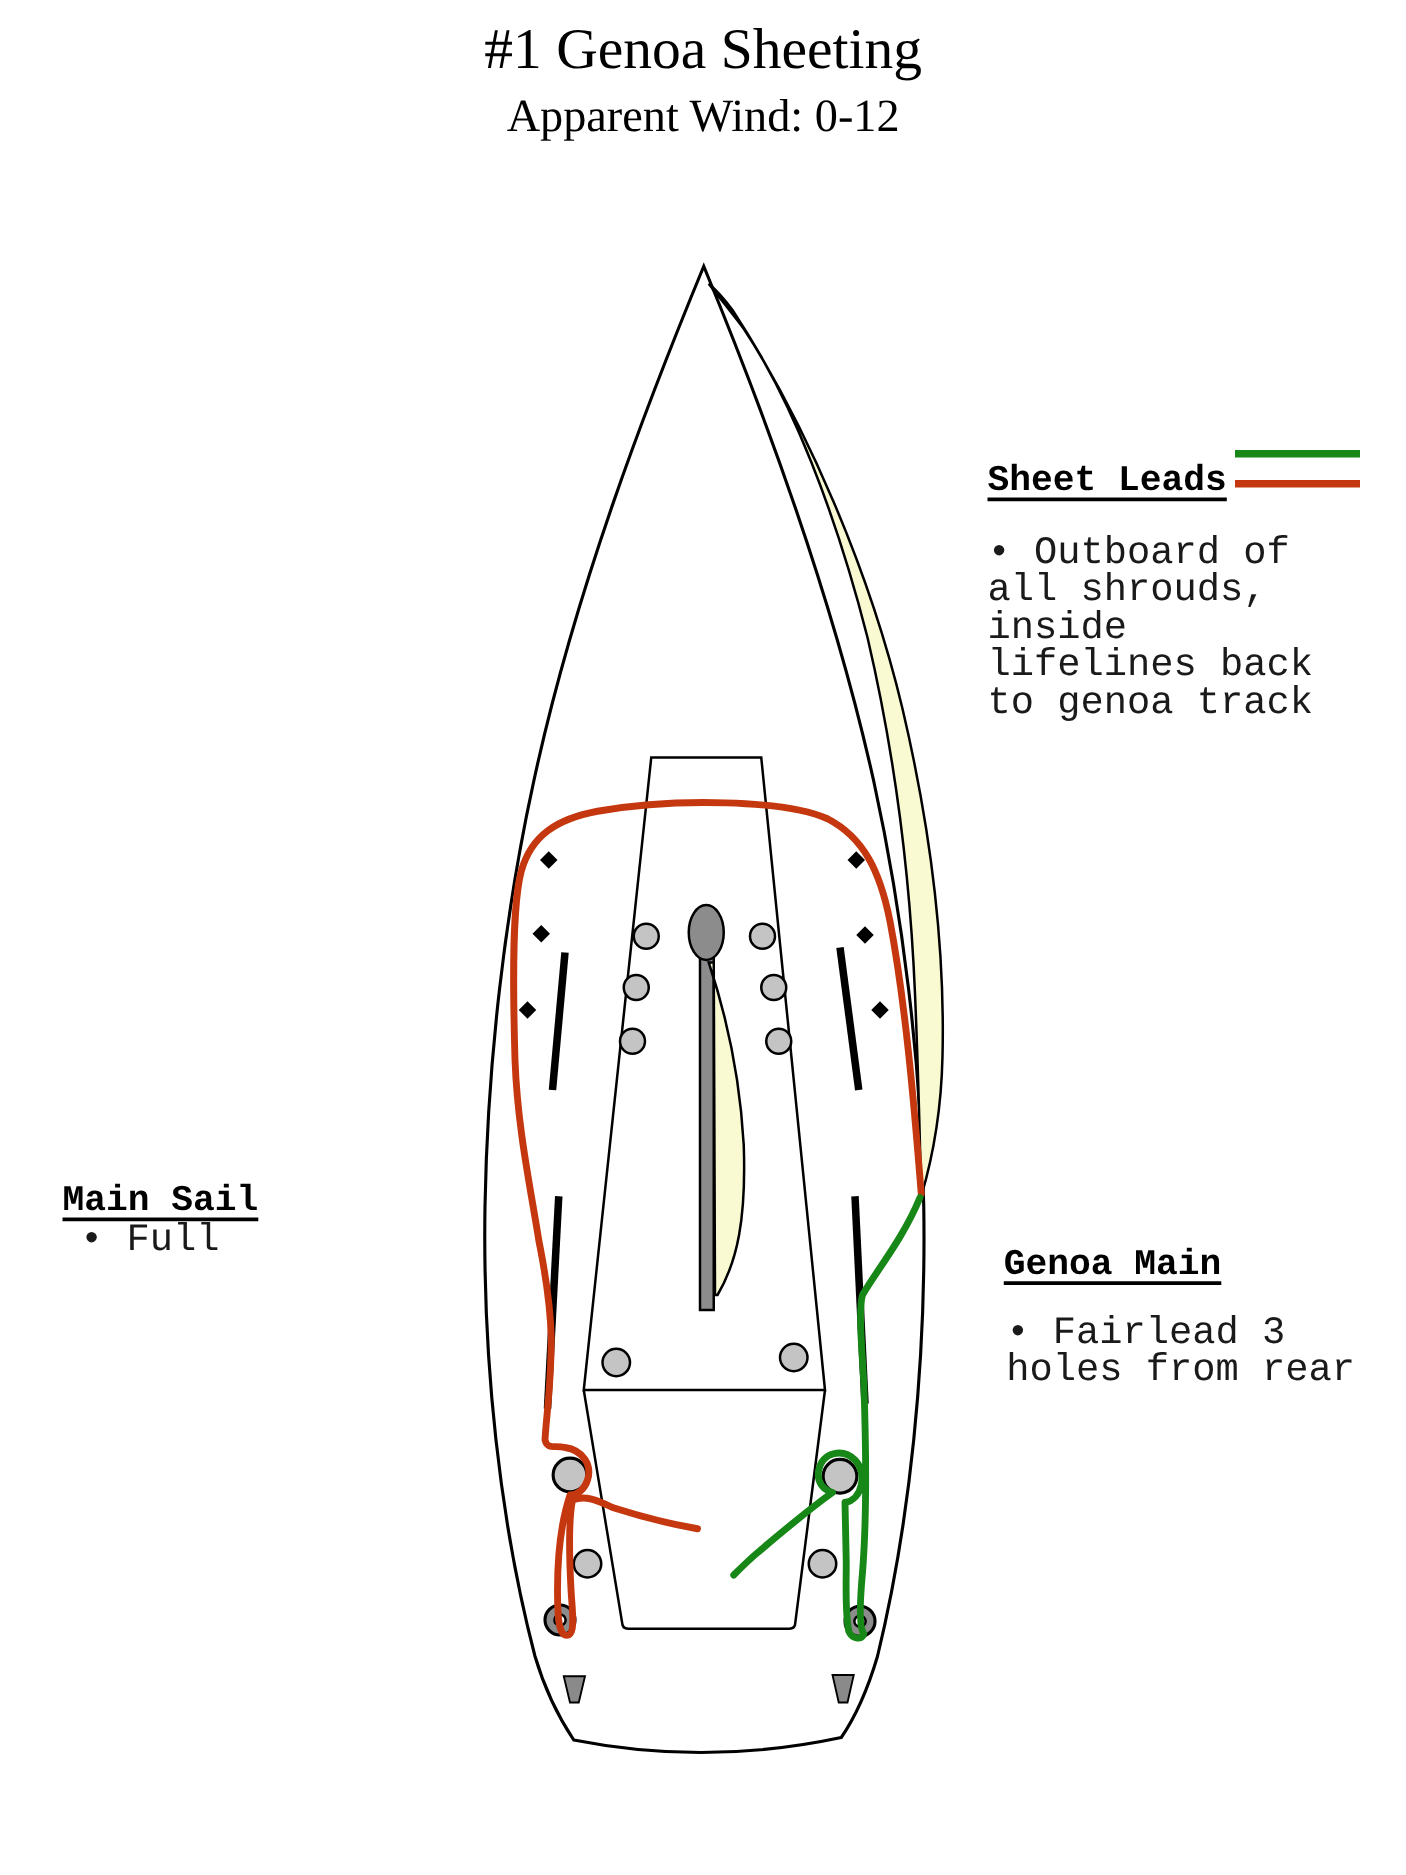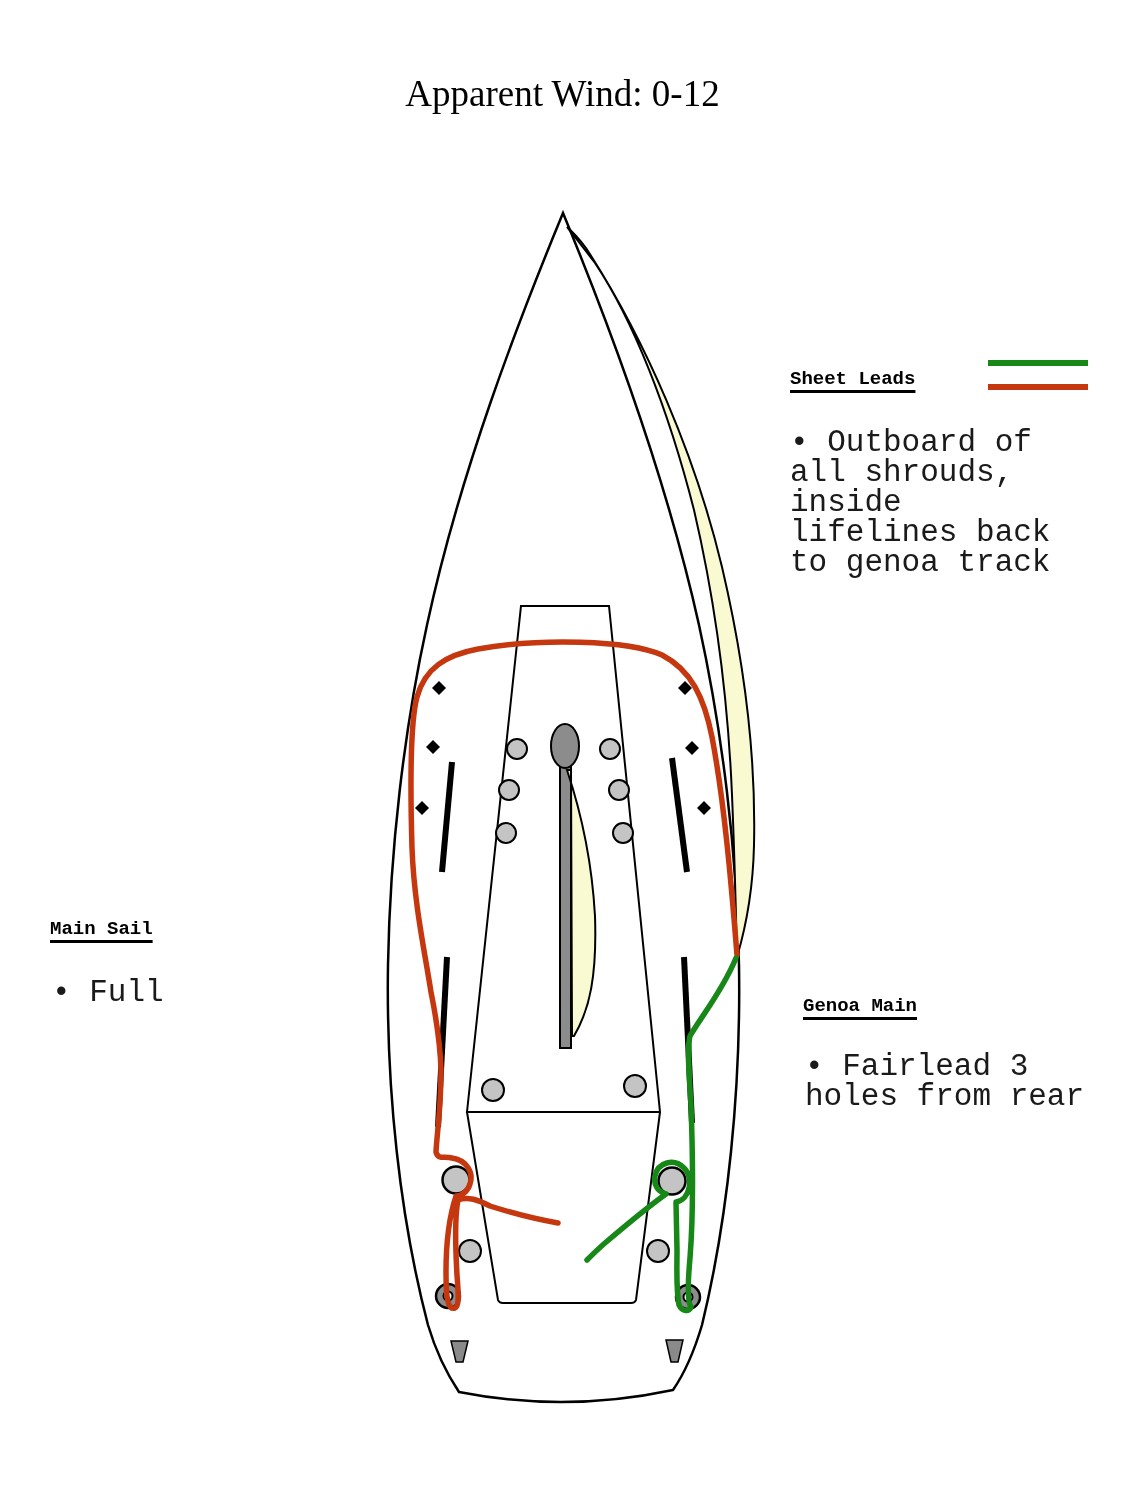--- a/index.html
+++ b/index.html
@@ -3,21 +3,21 @@
 <meta charset="utf-8">
 <style>
   html,body{margin:0;padding:0;background:#fff;}
   #page{position:relative;width:1125px;height:1500px;background:#ffffff;overflow:hidden;
         font-family:"Liberation Sans",sans-serif;}
   .title{position:absolute;left:0;top:12px;width:1125px;text-align:center;
          font-family:"Liberation Serif",serif;font-size:46px;color:#000;}
   .subtitle{position:absolute;left:0;top:72px;width:1125px;text-align:center;
          font-family:"Liberation Serif",serif;font-size:37px;color:#000;}
   .mono-head{position:absolute;font-family:"Liberation Mono","DejaVu Sans Mono",monospace;
-         font-weight:bold;font-size:19px;color:#000;white-space:nowrap;
+         font-weight:bold;font-size:29px;color:#000;white-space:nowrap;
          text-decoration:underline;text-decoration-thickness:3px;text-underline-offset:6px;}
   .mono-body{position:absolute;font-family:"Liberation Mono","DejaVu Sans Mono",monospace;
          font-size:31px;line-height:30px;color:#1a1a1a;}
   .legend-line{position:absolute;width:100px;height:6px;}
   .legend-green{background:var(--sheet-green,#178717);}
   .legend-red{background:var(--sheet-red,#C5380F);}
   svg{position:absolute;left:0;top:0;}
   .outline{fill:#ffffff;stroke:#000;stroke-width:2.5;}
   .thinline{fill:none;stroke:#000;stroke-width:2;}
   .track{stroke:#000;stroke-width:6;stroke-linecap:butt;}
@@ -32,20 +32,21 @@
   .sheet-red{fill:none;stroke:var(--sheet-red,#C5380F);stroke-width:5.5;
              stroke-linecap:round;stroke-linejoin:round;}
   .sheet-green{fill:none;stroke:var(--sheet-green,#178717);stroke-width:5.5;
              stroke-linecap:round;stroke-linejoin:round;}
 </style>
 </head>
 <body>
 
 <div id="page">
 
+  <div class="title">#1 Genoa Sheeting</div>
   <div class="subtitle">Apparent Wind: 0-12</div>
 
   <svg width="1125" height="1500" viewBox="0 0 1125 1500">
 
     <path class="outline" d="
       M 563 213
       C 608 322 665 472 699 625
       C 722 730 737 850 739 965
       C 741 1090 728 1218 702 1325
       C 694 1352 684 1374 673 1390
@@ -150,19 +151,19 @@
       C 653 1186 659 1192 666 1194
       C 652 1204 625 1226 605 1243
       C 598 1249 592 1255 587 1260"></path>
   </svg>
 
   <div class="mono-head" style="left:790px;top:368px;">Sheet Leads</div>
   <div class="legend-line legend-green" style="left:988px;top:360px;"></div>
   <div class="legend-line legend-red" style="left:988px;top:384px;"></div>
   <div class="mono-body" style="left:790px;top:428px;width:272px;">• Outboard of all shrouds, inside lifelines back to genoa track</div>
 
-  <div class="mono-head" style="left:50px;top:918px;text-align:center;">Main Sail</div>
-  <div class="mono-body" style="left:52px;top:978px;width:260px;">• Full</div>
+  <div class="mono-head" style="left:50px;top:944px;text-align:center;">Main Sail</div>
+  <div class="mono-body" style="left:64px;top:978px;width:260px;">• Full</div>
 
   <div class="mono-head" style="left:803px;top:995px;">Genoa Main</div>
   <div class="mono-body" style="left:805px;top:1052px;width:290px;font-family:Liberation Mono, monospace;">• Fairlead 3 holes from rear</div>
 
 </div>
 
 </body></html>

